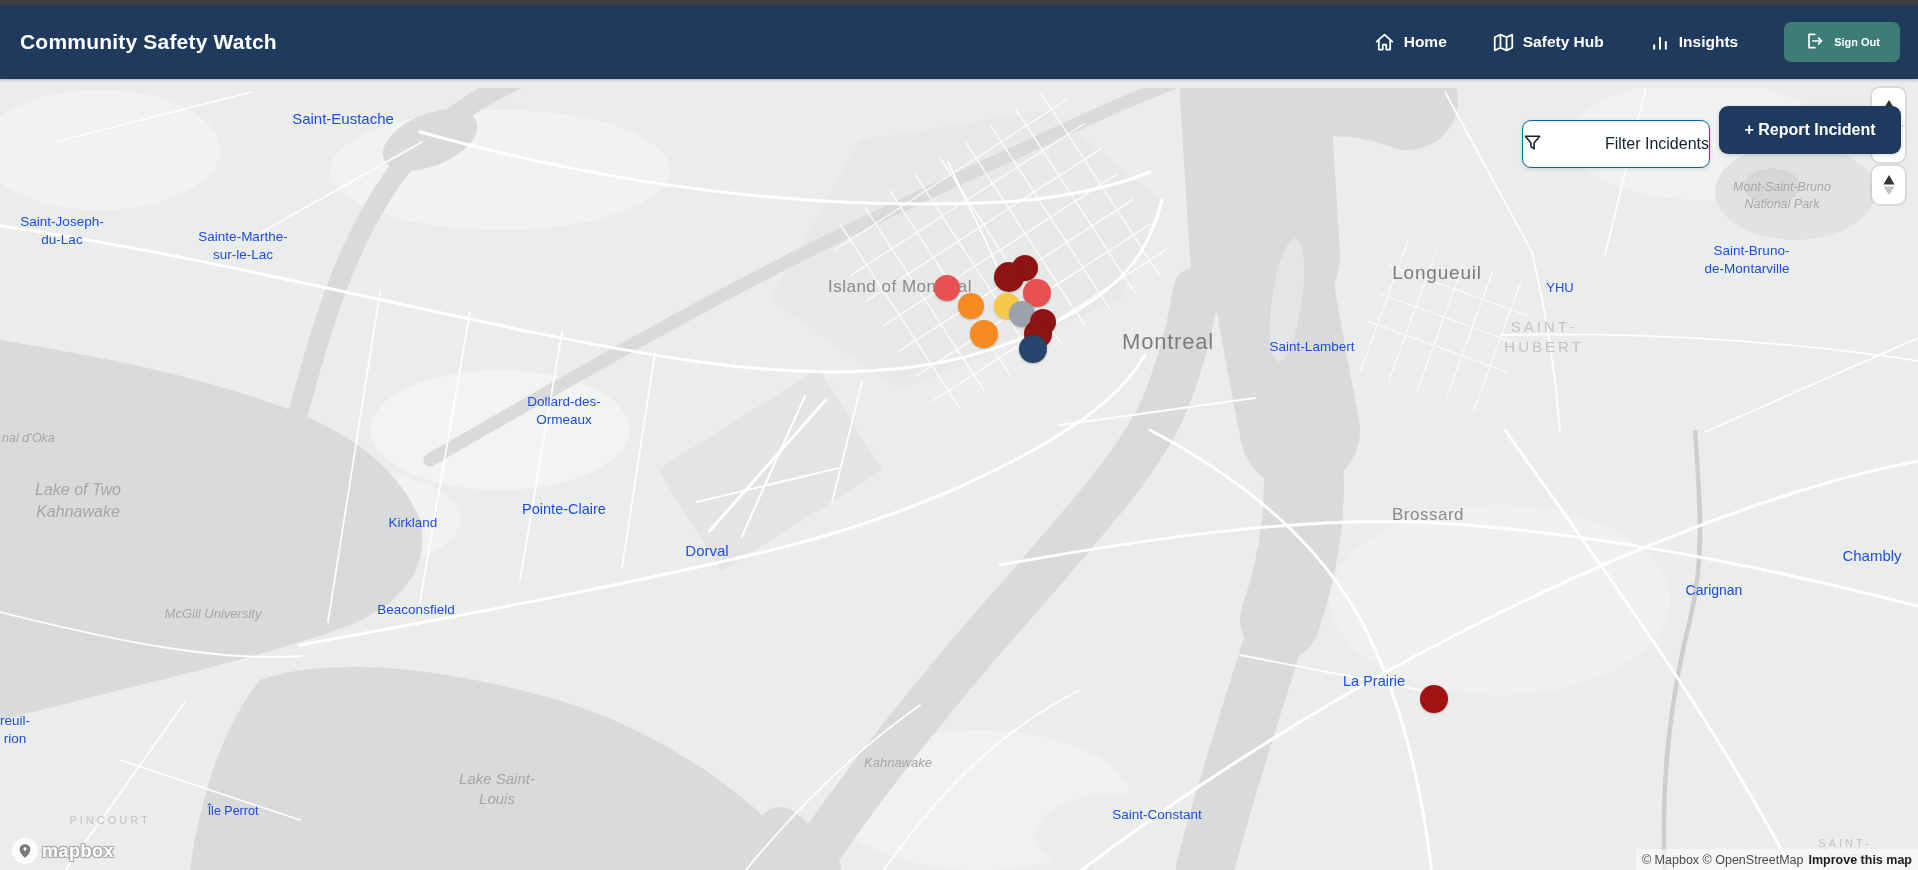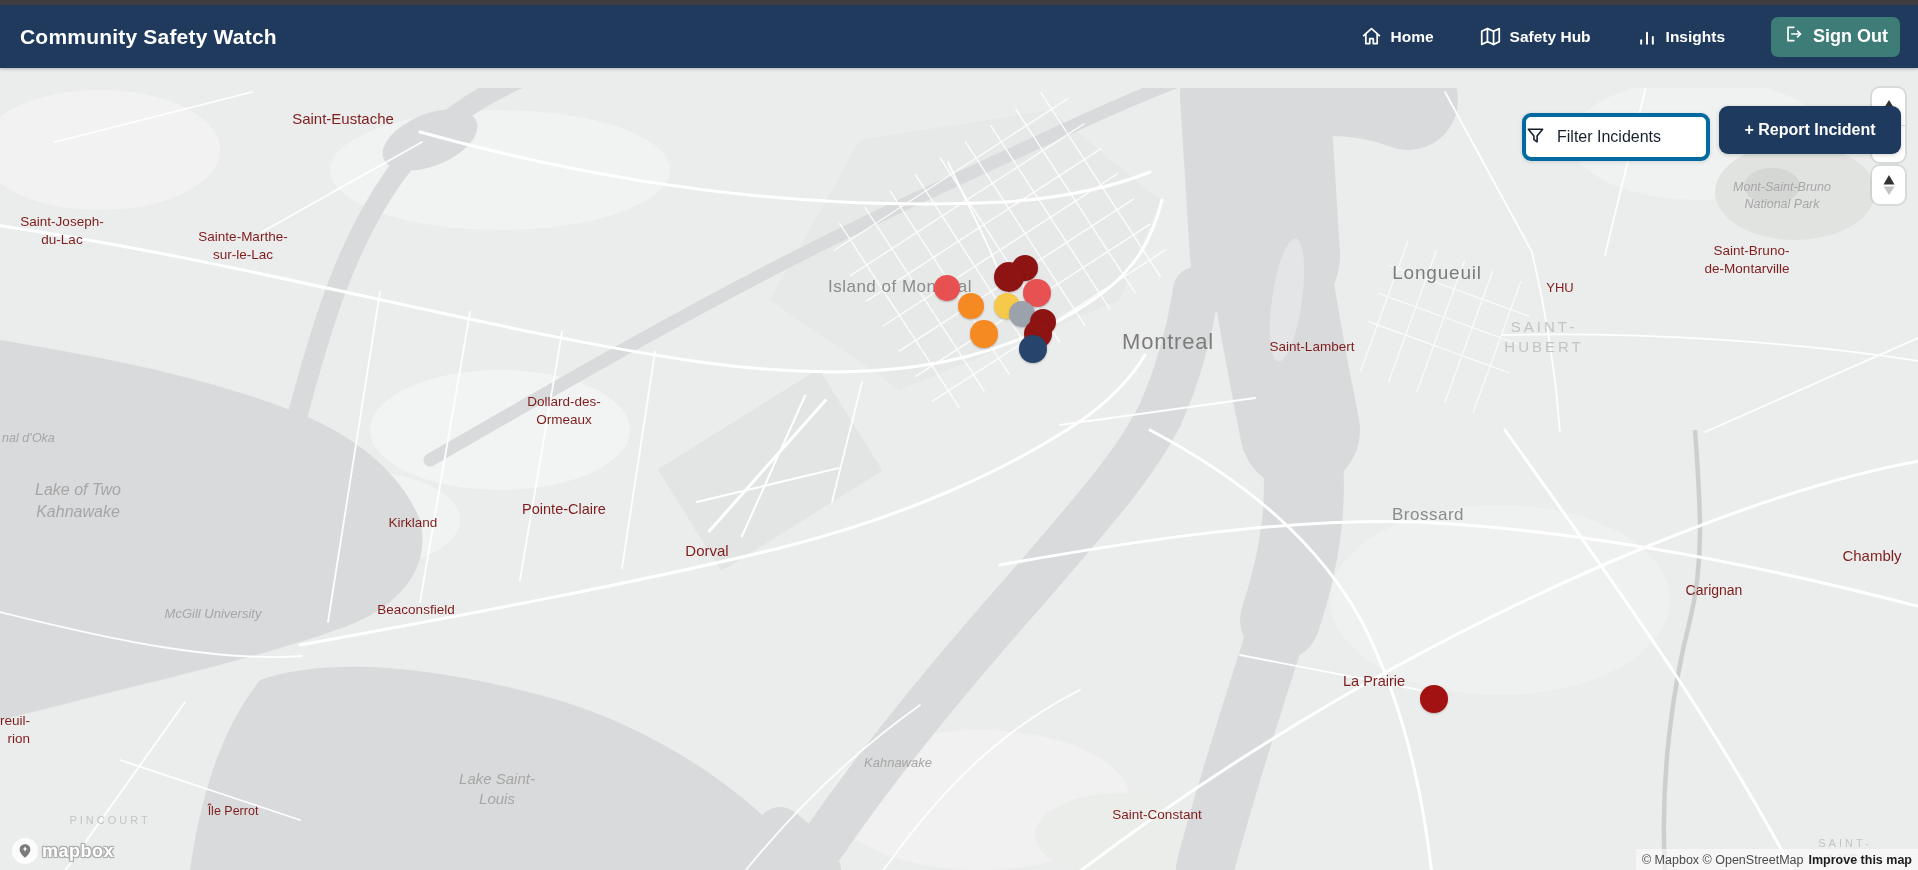--- a/index.html
+++ b/index.html
@@ -2,54 +2,54 @@
 <html><head>
 <meta charset="utf-8">
 <style>
   * { margin:0; padding:0; box-sizing:border-box; }
   html,body { width:1918px; height:870px; overflow:hidden;
     font-family:"Liberation Sans", sans-serif; background:#ebecec; }
 
   .chrome-strip { position:absolute; top:0; left:0; width:1918px; height:5px; background:#3e3e40; z-index:40; }
 
   
-  .header { position:absolute; top:5px; left:0; width:1918px; height:63px;
+  .header { position:absolute; top:5px; left:0; width:1918px; height:74px;
     background:#1f3a5c; display:flex; align-items:center; z-index:30;
     box-shadow:0 1px 3px rgba(0,0,0,.25); }
   .app-title { color:#fff; font-size:21px; font-weight:bold; margin-left:20px; letter-spacing:.2px; }
   .nav { margin-left:auto; display:flex; align-items:center; gap:46px; margin-right:18px; }
   .nav-item { display:flex; align-items:center; gap:9px; color:#fff; font-size:15.5px;
     font-weight:bold; cursor:pointer; }
   .nav-item svg { display:block; }
   .signout-btn { display:flex; align-items:center; gap:10px; background:#3d7c77; color:#fff;
-    font-size:18px; font-weight:bold; border:none; border-radius:7px; padding:0 12px;
+    font-size:11px; font-weight:bold; border:none; border-radius:7px; padding:0 20px;
     height:40px; cursor:pointer; }
 
   
   .map { position:absolute; top:88px; left:0; width:1918px; height:782px; background:#ebecec; }
   .map svg.basemap { position:absolute; top:0; left:0; }
 
   .layer { position:absolute; top:0; left:0; width:1918px; height:870px; pointer-events:none; }
 
   .map-label { position:absolute; transform:translate(-50%,-50%); white-space:pre-line;
     text-align:center; line-height:1.35; pointer-events:none; }
   .map-label.city-lg { color:#7c7c7c; letter-spacing:.8px; }
   .map-label.city    { color:#8b8b8b; letter-spacing:.5px; }
-  .map-label.town    { color:#7f1d1d; }
+  .map-label.town    { color:#1d4ed8; }
   .map-label.water   { color:#a6a6a6; font-style:italic; }
   .map-label.spaced  { color:#c3c3c3; letter-spacing:3px; }
-  .map-label.edge    { transform:translate(0,-50%); text-align:right; }
+  .map-label.edge    { transform:translate(0,-50%); text-align:center; }
 
   .marker { position:absolute; border-radius:50%; pointer-events:auto; cursor:pointer;
     box-shadow:0 1px 2px rgba(0,0,0,.22); }
 
   
-  .filter-btn { position:absolute; left:1522px; top:113px; width:188px; height:48px;
-    background:#fff; border:4px solid #0369a1; border-radius:9px; display:flex;
-    align-items:center; justify-content:flex-start; gap:12px; font-size:16px; color:#16202e;
+  .filter-btn { position:absolute; left:1522px; top:120px; width:188px; height:48px;
+    background:#fff; border:1px solid #0369a1; border-radius:9px; display:flex;
+    align-items:center; justify-content:space-between; gap:12px; font-size:16px; color:#16202e;
     font-weight:500; cursor:pointer; box-shadow:0 1px 4px rgba(0,0,0,.12); z-index:12; }
   .report-btn { position:absolute; left:1719px; top:106px; width:182px; height:48px;
     background:#1e3a5f; border:none; border-radius:9px; color:#fff; font-size:16px;
     font-weight:bold; cursor:pointer; box-shadow:0 1px 4px rgba(0,0,0,.18); z-index:12; }
 
   
   .ctl-group { position:absolute; left:1872px; width:33px; background:#fff; border-radius:8px;
     box-shadow:0 0 0 2px rgba(0,0,0,.08); z-index:10; display:flex; flex-direction:column; }
   .ctl-zoom { top:88px; height:74px; }
   .ctl-compass { top:166px; height:38px; }

